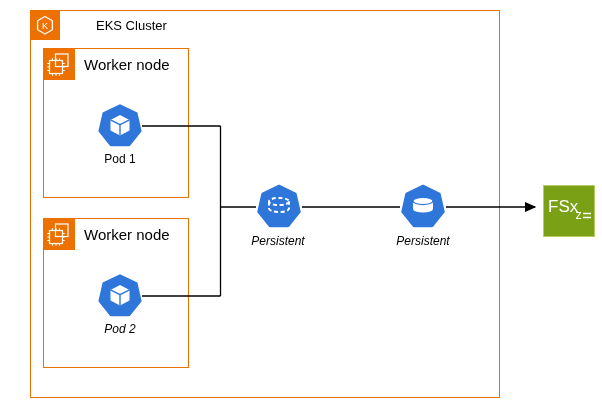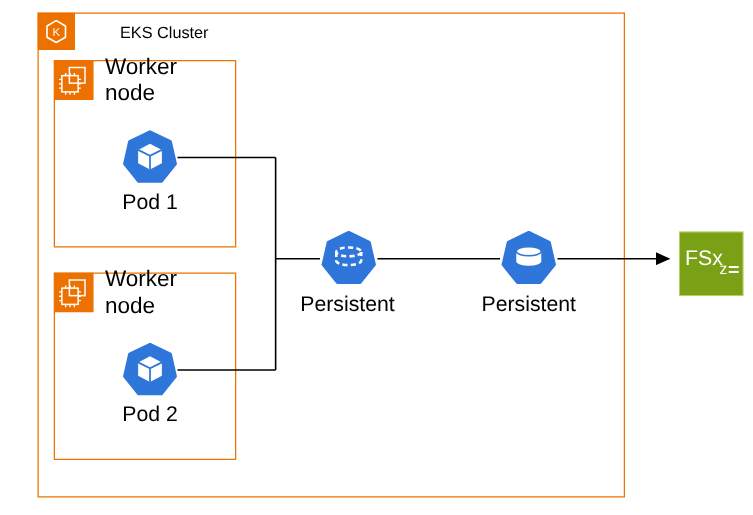--- a/index.html
+++ b/index.html
@@ -17,30 +17,30 @@
     overflow:hidden;
   }
   .abs{position:absolute;}
   .group-box{position:absolute;border:1.4px solid var(--aws-orange);background:transparent;box-sizing:border-box;}
   .cluster-box{left:30px;top:10px;width:470px;height:388px;}
   .worker-box{left:43px;width:146px;height:150px;}
   .worker-box.n1{top:48px;}
   .worker-box.n2{top:218px;}
   .corner-icon{position:absolute;display:block;}
   .cluster-title{position:absolute;left:68px;top:10px;height:30px;display:flex;align-items:center;font-size:13px;margin-left:28px;}
-  .worker-title{position:absolute;left:84px;width:100px;height:32px;display:flex;align-items:center;font-size:18px;}
+  .worker-title{position:absolute;left:84px;width:100px;height:32px;display:flex;align-items:center;font-size:15px;}
   .worker-title.n1{top:48px;}
   .worker-title.n2{top:218px;}
-  .node-label{position:absolute;text-align:center;font-size:17px;line-height:1.22;}
+  .node-label{position:absolute;text-align:center;font-size:12px;line-height:1.22;}
   .pod-label{left:76px;width:88px;}
   .pod-label.p1{top:152px;}
-  .pod-label.p2{top:322px;}
+  .pod-label.p2{top:322px;font-style:italic;}
   .pvc-label{left:228px;width:100px;top:234px;}
   .pv-label{left:373px;width:100px;top:234px;}
-  .node-label span{display:block;}
+  .node-label span{display:block;font-style:italic;}
   .connectors{position:absolute;left:0;top:0;width:602px;height:412px;pointer-events:none;}
   .connector{stroke:var(--line-color);stroke-width:1.3;fill:none;}
   
   .icon-bg-orange{fill:var(--aws-orange);}
   .icon-bg-green{fill:var(--fsx-green);stroke:var(--fsx-green-border);stroke-width:1;}
   .hept{fill:var(--k8s-blue);stroke:var(--k8s-blue);stroke-width:2.5;stroke-linejoin:round;}
   .white-line{fill:none;stroke:#fff;}
   .white-fill{fill:#fff;}
   .seam{stroke:var(--k8s-blue);stroke-width:1.4;fill:none;}
   .svg-text{fill:#fff;font-family:"Liberation Sans",sans-serif;}

